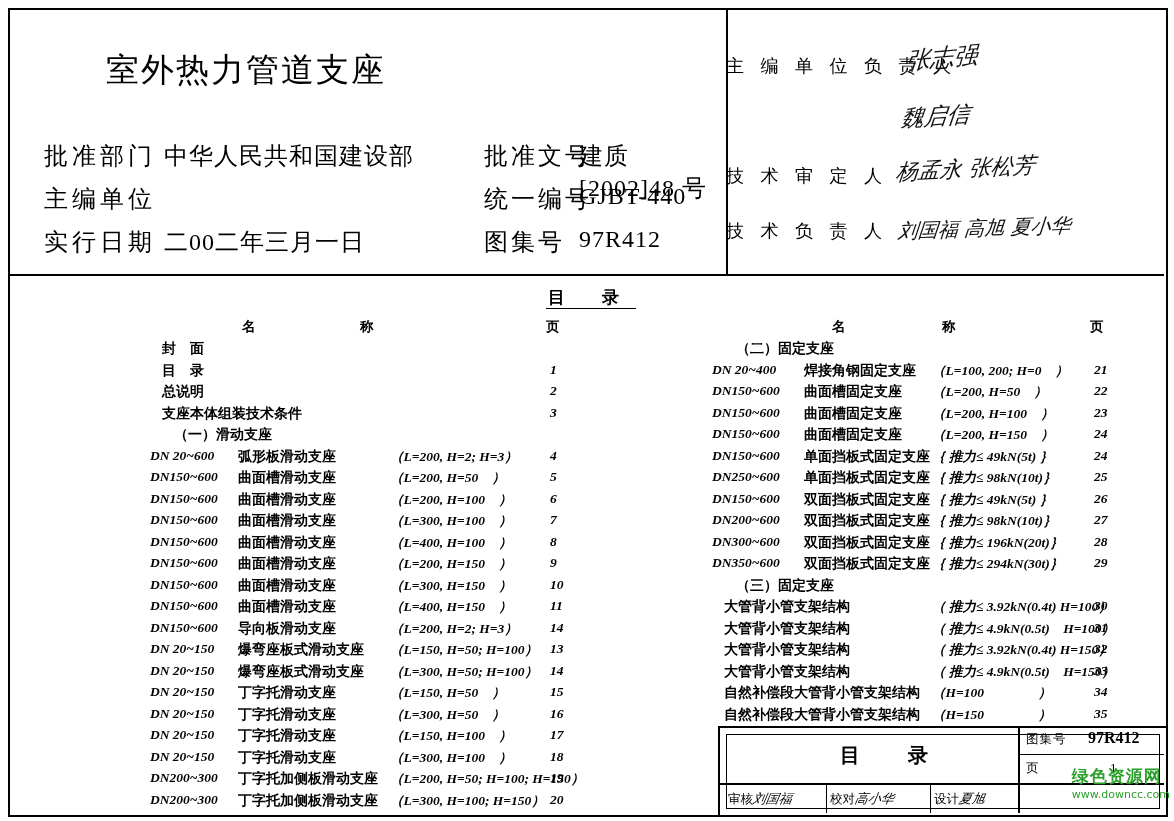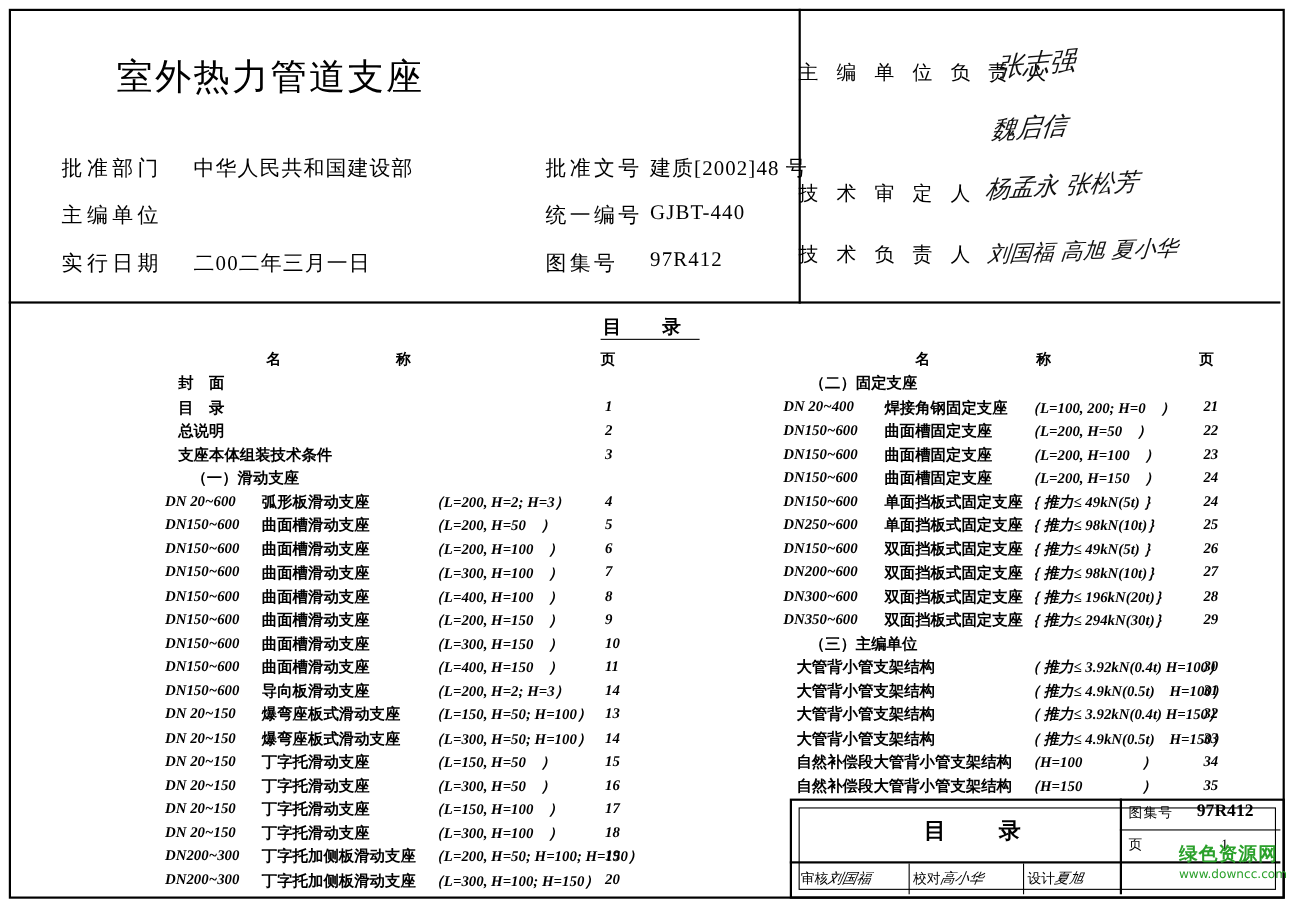--- a/index.html
+++ b/index.html
@@ -9,21 +9,21 @@
   
   .frame{position:absolute;left:8px;top:8px;width:1156px;height:805px;border:2px solid #000;}
 
   
   .top{position:absolute;left:8px;top:8px;width:1156px;height:268px;}
   .top-divider{position:absolute;left:718px;top:0;width:2px;height:268px;background:#000;}
   .top-bottom{position:absolute;left:0;top:266px;width:1156px;height:2px;background:#000;}
 
   .doc-title{position:absolute;left:98px;top:40px;font-size:33px;font-weight:normal;letter-spacing:2px;font-family:"DejaVu Sans", sans-serif;}
 
-  .meta{position:absolute;left:48px;top:132px;width:680px;font-size:19px;}
+  .meta{position:absolute;left:36px;top:132px;width:680px;font-size:24px;}
   .meta-row{position:relative;height:43px;}
   .meta-lbl{position:absolute;left:0;top:0;letter-spacing:4px;}
   .meta-val{position:absolute;left:120px;top:0;letter-spacing:1px;}
   .meta-lbl2{position:absolute;left:440px;top:0;letter-spacing:3px;}
   .meta-val2{position:absolute;left:535px;top:0;letter-spacing:1px;}
 
   .sign{position:absolute;left:718px;top:40px;width:420px;font-size:18px;text-align:right;}
   .sign-row{position:relative;height:55px;}
   .sign-lbl{position:absolute;left:0;top:6px;white-space:nowrap;}
   .sign-lbl.sp{letter-spacing:6px;}
@@ -332,21 +332,21 @@
         <span class="r-par">｛ 推力≤ 196kN(20t)｝</span>
         <span class="r-pg">28</span>
       </div>
     <div class="row">
         <span class="r-dn">DN350~600</span>
         <span class="r-nm">双面挡板式固定支座</span>
         <span class="r-par">｛ 推力≤ 294kN(30t)｝</span>
         <span class="r-pg">29</span>
       </div>
     <div class="row grp">
-        <span class="r-nm">（三）主编单位</span>
+        <span class="r-nm">（三）固定支座</span>
       </div>
     <div class="row">
         <span class="r-nm" style="left:12px">大管背小管支架结构</span>
         <span class="r-par">（ 推力≤ 3.92kN(0.4t) H=100）</span>
         <span class="r-pg">30</span>
       </div>
     <div class="row">
         <span class="r-nm" style="left:12px">大管背小管支架结构</span>
         <span class="r-par">（ 推力≤ 4.9kN(0.5t)　H=100）</span>
         <span class="r-pg">31</span>

